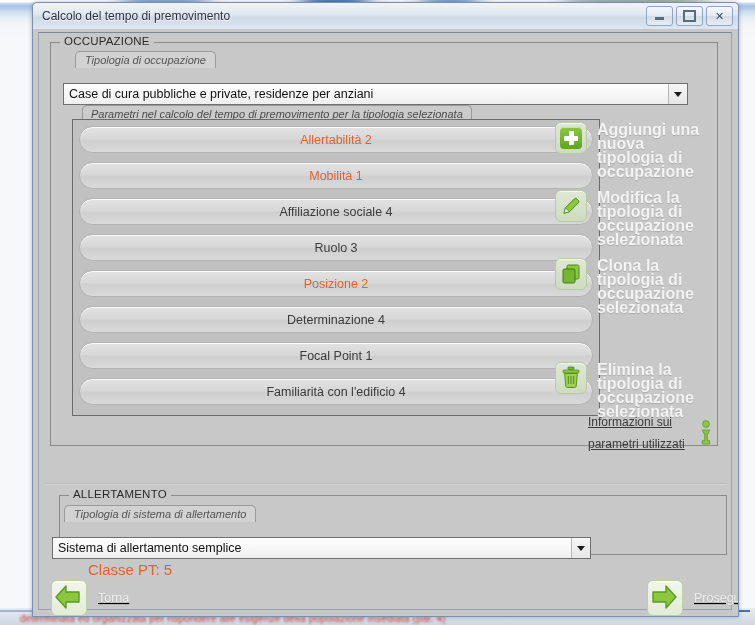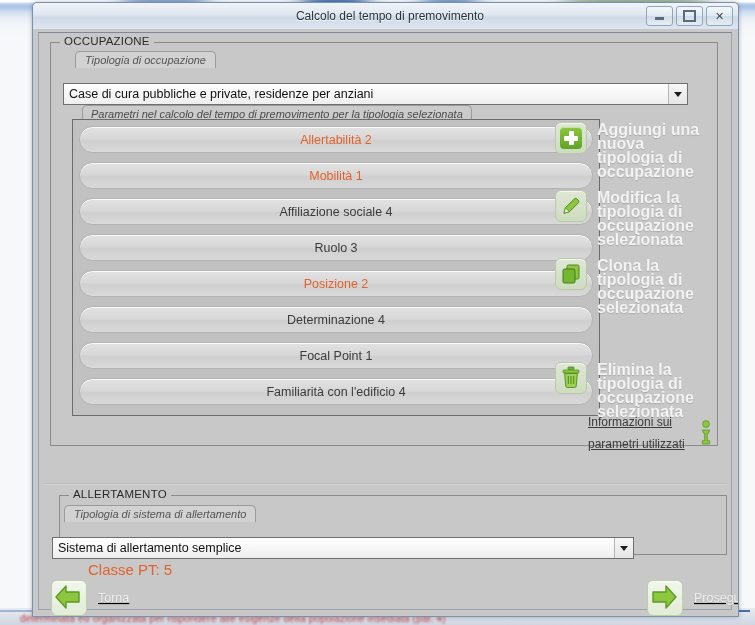--- a/index.html
+++ b/index.html
@@ -39,21 +39,21 @@
     box-shadow:0 0 4px rgba(40,60,90,.35);
     box-sizing:border-box;
     overflow:hidden;
   }
   #titlebar{
     height:26px;
     background:linear-gradient(180deg,#f0f4f8 0%,#dfe7f0 45%,#cfdae7 55%,#dde6f0 100%);
     border-bottom:1px solid #9fb0c6;
     border-radius:4px 4px 0 0;
     position:relative;
-    display:flex;align-items:center;justify-content:center;
+    display:flex;align-items:center;
   }
   #titletext{
     margin-left:9px;font-size:12px;color:#27313c;
     text-shadow:0 1px 0 rgba(255,255,255,.9);
     white-space:nowrap;
   }
   #winbtns{position:absolute;right:5px;top:3px;display:flex;gap:3px;}
   .winbtn{
     width:25px;height:18px;border:1px solid #90a6bd;border-radius:3px;
     background:linear-gradient(180deg,#f5f8fb 0%,#e2e9f1 50%,#d2dce7 51%,#e6edf4 100%);
@@ -325,21 +325,21 @@
       </div>
 
       <div id="divider"></div>
 
       <div class="groupbox" style="left:20px;top:462px;width:668px;height:60px;">
         <span class="gb-title">ALLERTAMENTO</span>
       </div>
 
       <div class="fieldwrap" style="left:13px;top:472px;width:637px;">
         <div class="fieldlabel">Tipologia di sistema di allertamento</div>
-        <div class="combo" style="width:582px;">
+        <div class="combo" style="width:539px;">
           <span class="cval">Sistema di allertamento semplice</span>
           <span class="carrow">
               <i></i>
             </span>
         </div>
       </div>
 
       <div id="classePT">Classe PT: 5</div>
 
       <div class="navbtn" style="left:12px;top:547px;">

